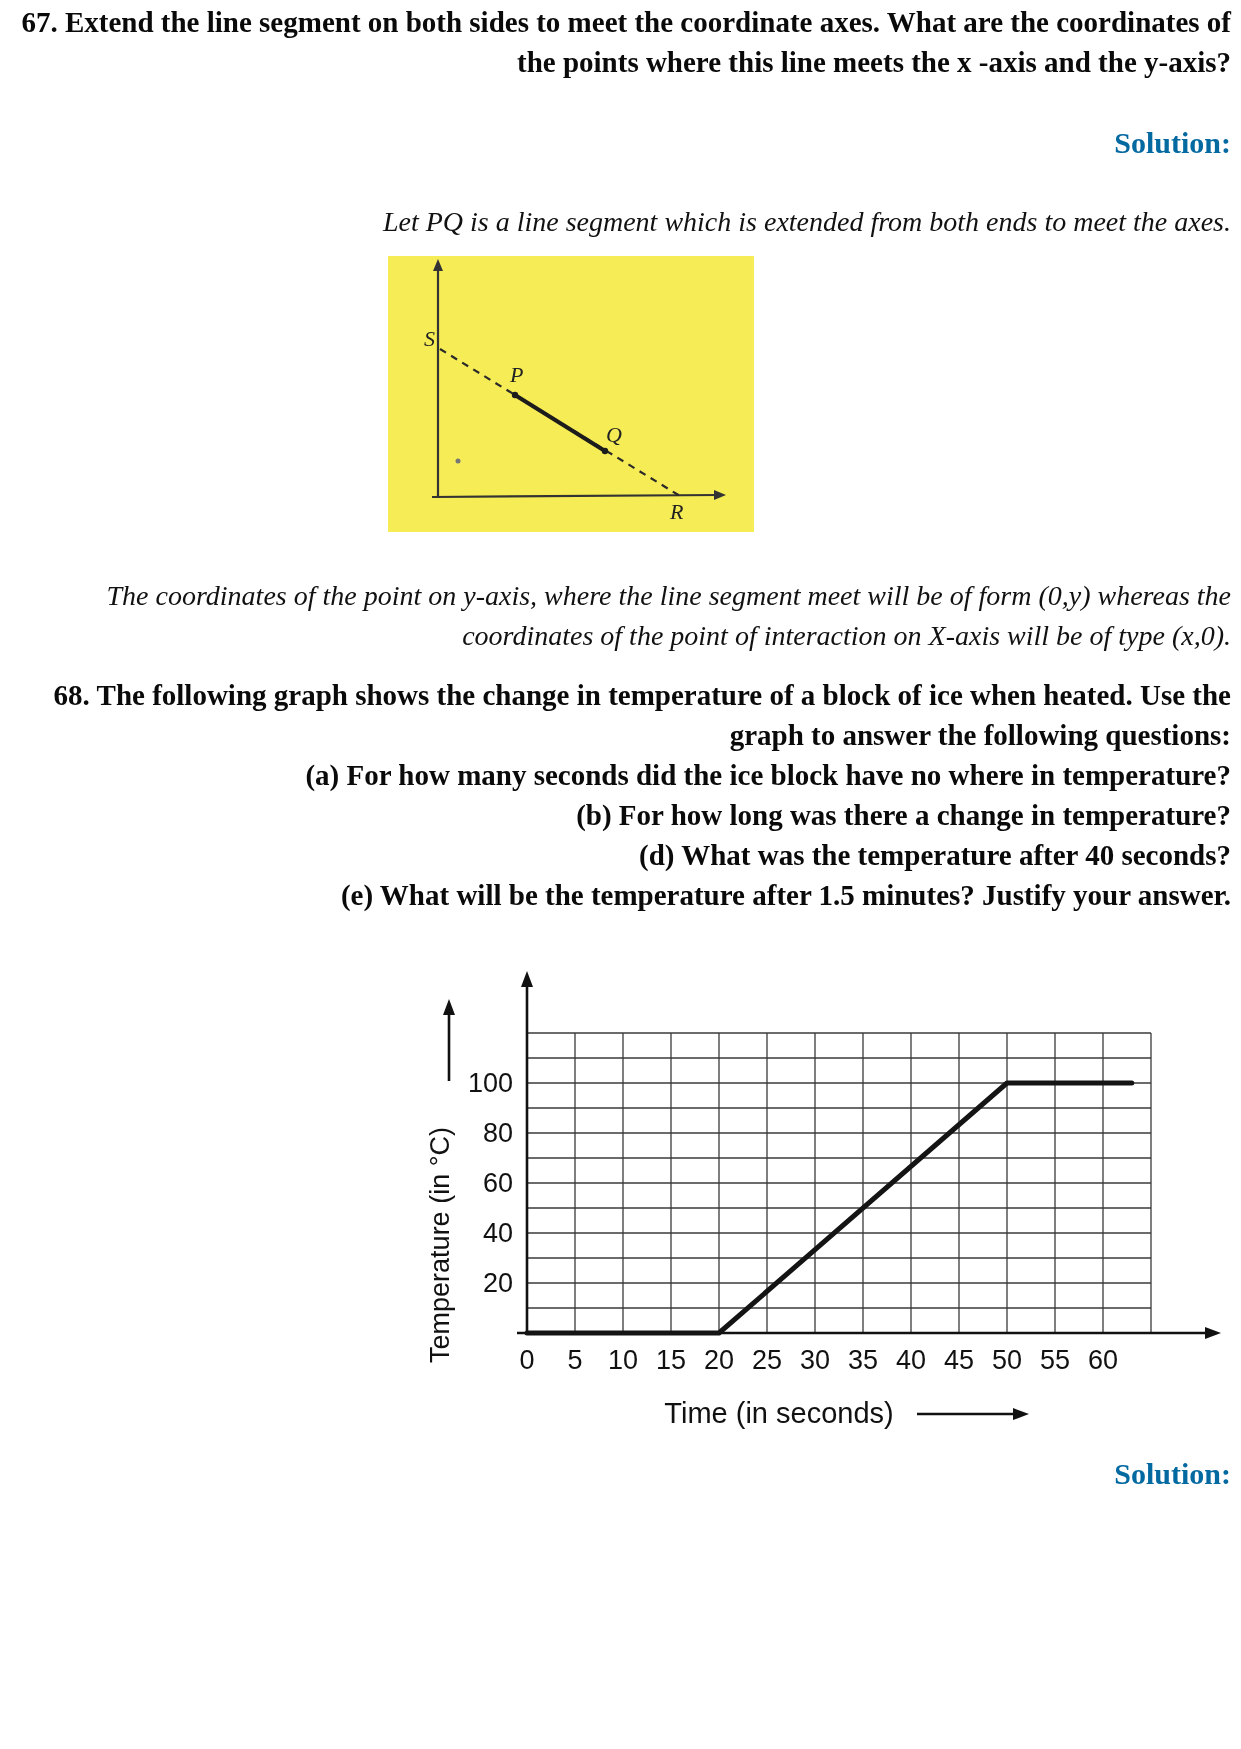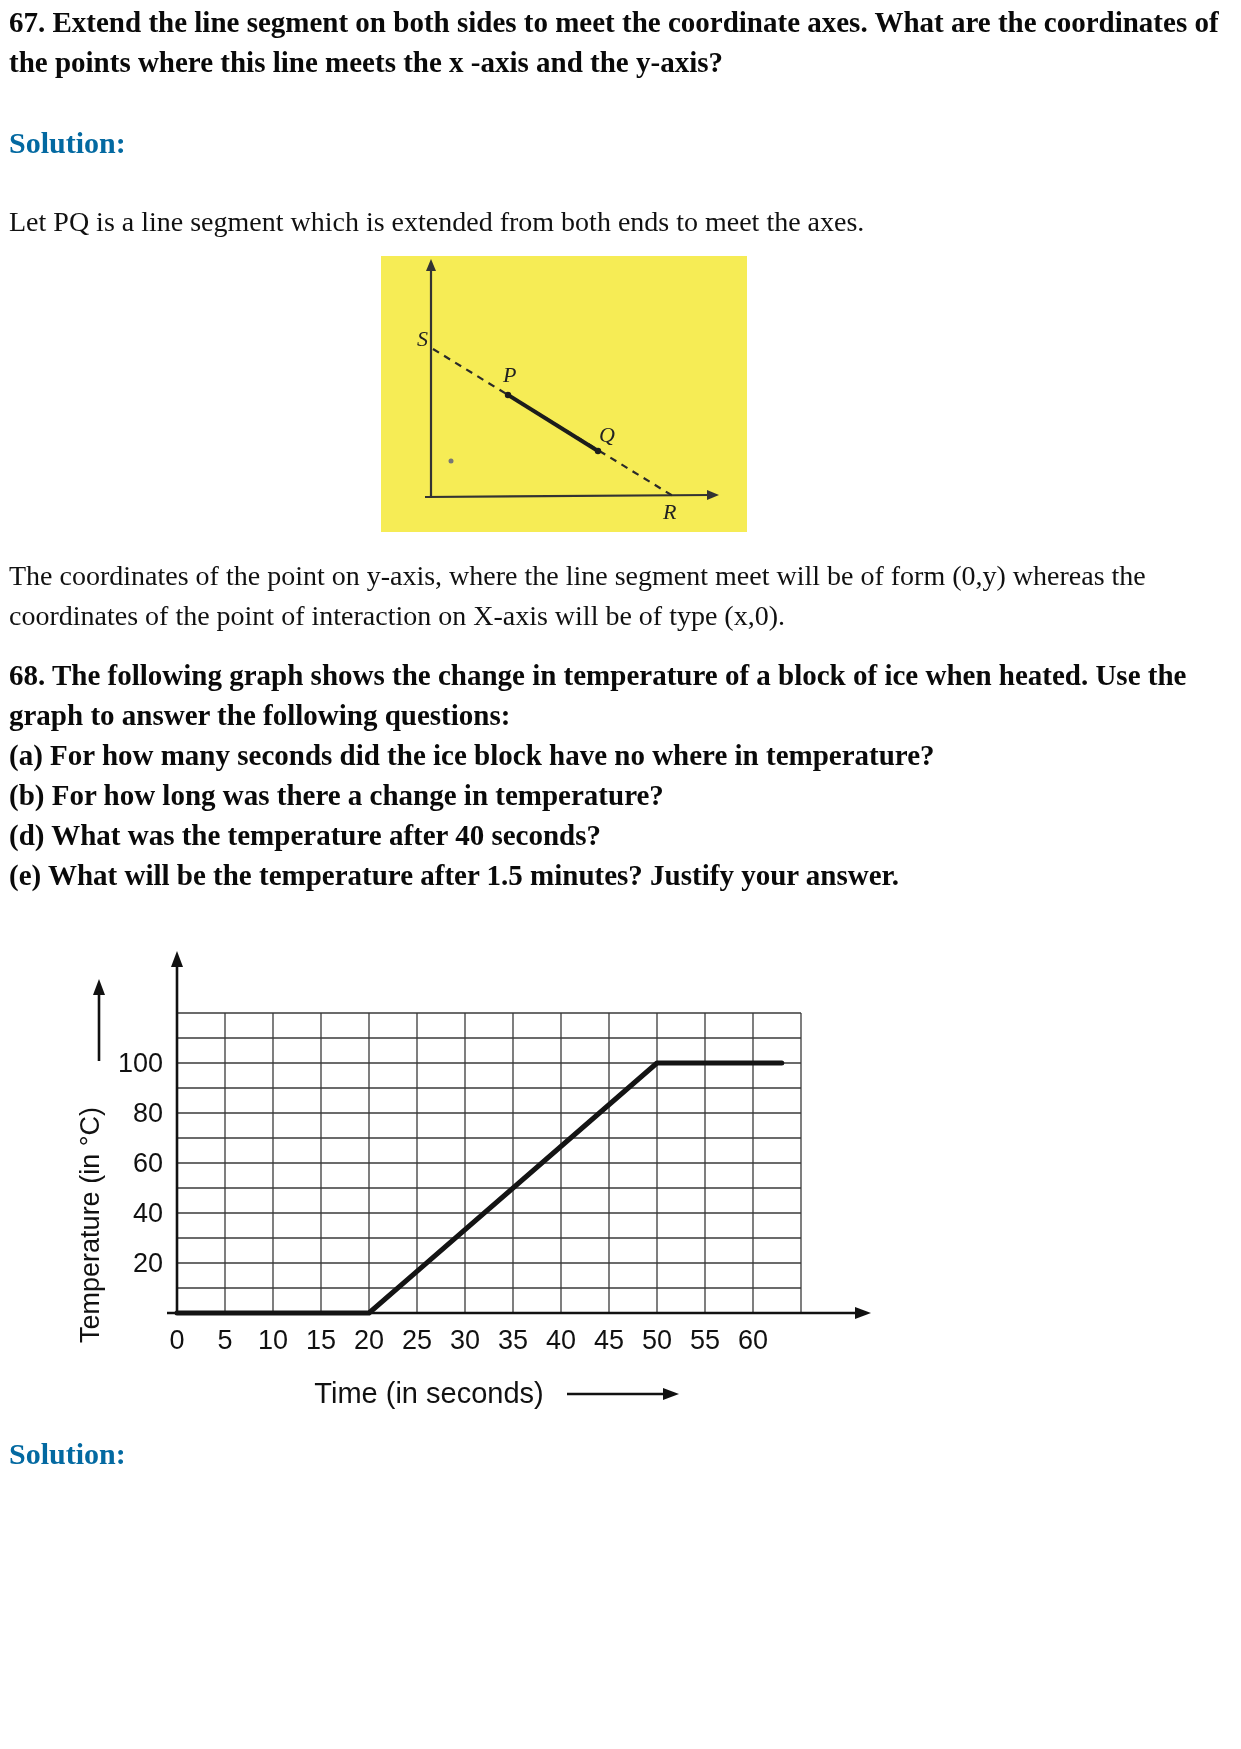--- a/index.html
+++ b/index.html
@@ -2,57 +2,58 @@
 <html><head>
 <meta charset="utf-8">
 <style>
   * { margin:0; padding:0; box-sizing:border-box; }
   html,body { background:#ffffff; }
   body {
     width:1241px; min-height:1749px;
     color:#000;
     font-family:"Liberation Serif", serif;
   }
-  .page { padding:2px 10px 16px 9px; }
+  .page { padding:2px 10px 16px 16px;text-align:right; }
 
   .q-block {
     font-weight:700;
     font-size:29px;
     line-height:1.38;
     color:#0a0a0a;
   }
   .solution-label {
     font-weight:700;
     font-size:30px;
     color:#0369a1;
   }
   .body-text {
     font-size:28px;
     line-height:1.42;
     color:#111;
+    font-style:italic;
   }
 
   .sol1 { margin-top:44px; }
   .intro { margin-top:42px; }
 
   .figure1-wrap { margin-top:14px; margin-left:372px; }
   .figure1 {
     width:366px; height:276px;
     background:#f6ec55;
     position:relative;
   }
   .figure1 svg { display:block; }
   .figure1 text {
     font-family:"Liberation Serif", serif;
     font-style:italic;
     font-size:22px;
     fill:#222;
   }
 
-  .conclusion { margin-top:24px; }
+  .conclusion { margin-top:44px; }
   .q68 { margin-top:20px; }
   .q68 div { display:block; }
 
   .figure2-wrap { margin-top:28px; margin-left:48px; }
   #temp-chart text { font-family:"Liberation Sans", sans-serif; }
 
   .sol2 { margin-top:10px; }
 </style>
 </head>
 <body>

